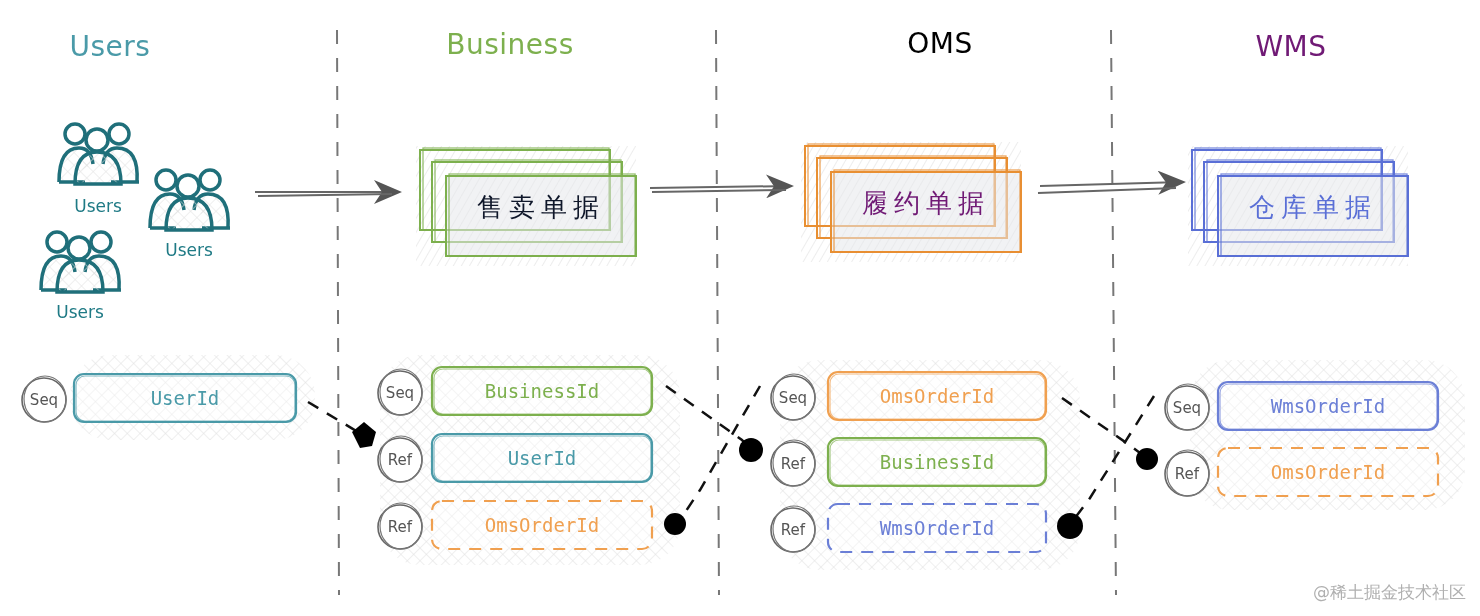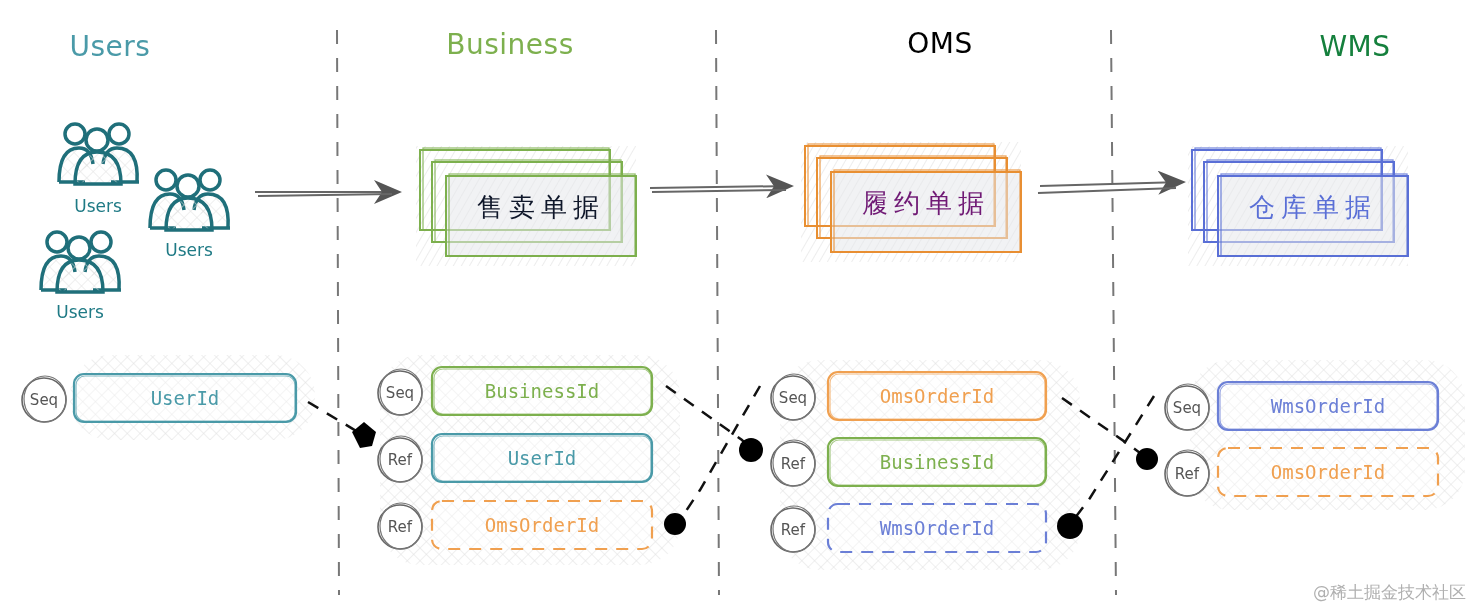--- a/index.html
+++ b/index.html
@@ -206,21 +206,21 @@
     <circle cx="751" cy="450" r="12"></circle>
     <circle cx="675" cy="524" r="11"></circle>
     <circle cx="1147" cy="459" r="11"></circle>
     <circle cx="1070" cy="526" r="13"></circle>
   </g>
 </svg>
 
 <div class="lane-title" style="left:110px;top:30px;color:#4a9aa8;">Users</div>
 <div class="lane-title" style="left:510px;top:28px;color:#7db04e;text-align:right;">Business</div>
 <div class="lane-title" style="left:908px;top:27px;color:#000000;margin-left:32px;">OMS</div>
-<div class="lane-title" style="left:1355px;top:30px;color:#15803d;text-align:right;">WMS</div>
+<div class="lane-title" style="left:1291px;top:30px;color:#701a75;text-align:right;">WMS</div>
 
 <div class="user-caption" style="left:98px;top:196px;">Users</div>
 <div class="user-caption" style="left:189px;top:240px;">Users</div>
 <div class="user-caption" style="left:80px;top:302px;">Users</div>
 
 <div id="doc-labels">
     <div class="doc-label" style="left: 541px; top: 207px; color: #0f172a;">售卖单据</div>
     <div class="doc-label" style="left: 926px; top: 203px; color: #701a75;">履约单据</div>
     <div class="doc-label" style="left: 1313px; top: 207px; color: rgb(90, 111, 214);">仓库单据</div>
   </div>

